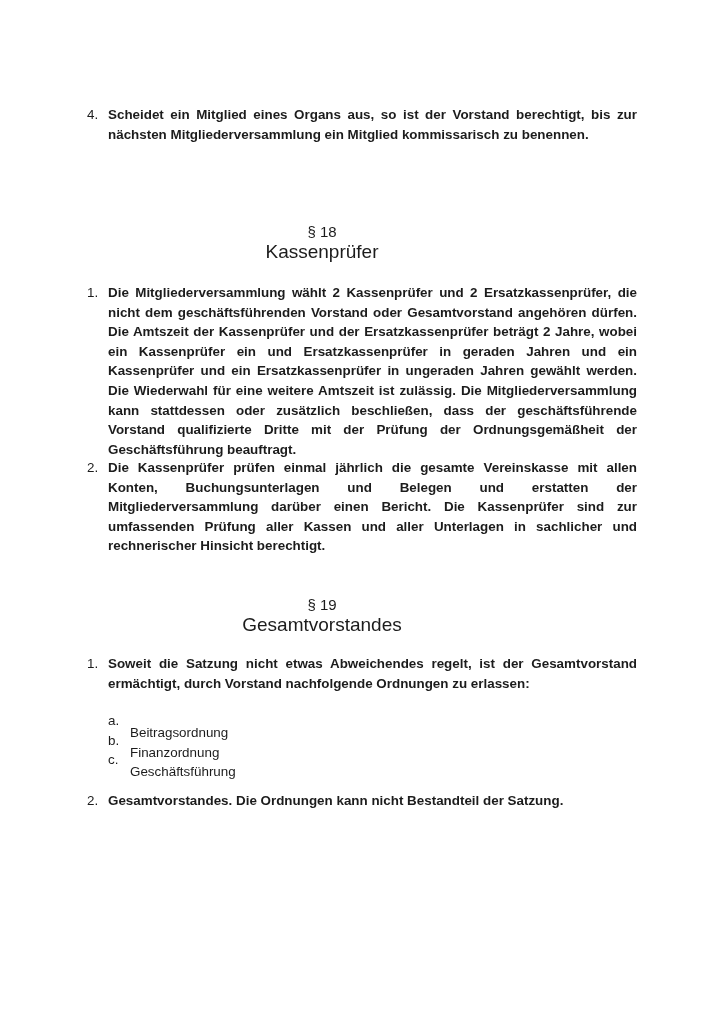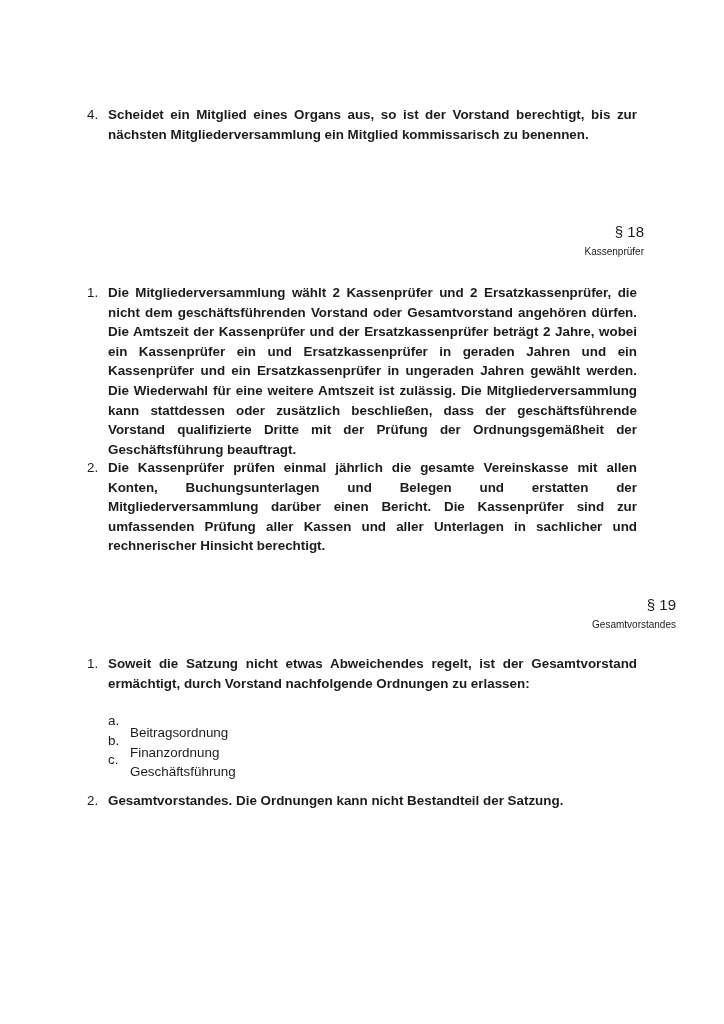--- a/index.html
+++ b/index.html
@@ -38,28 +38,28 @@
       text-align: justify;
       font-weight: bold;
     }
     .item .body.last-justify {
       text-align-last: justify;
     }
     .heading {
       position: absolute;
       left: 0;
       width: 644px;
-      text-align: right;
+      text-align: center;
     }
     .heading .num {
       font-size: 15px;
       line-height: 20px;
     }
     .heading .title {
-      font-size: 10px;
+      font-size: 19px;
       line-height: 20px;
     }
     .sublist {
       position: absolute;
       left: 108px;
       width: 300px;
     }
     .subitem {
       position: relative;
       height: 19.5px;
@@ -95,21 +95,21 @@
   <div class="item" style="top:283px;">
     <span class="marker">1.</span>
     <div class="body">Die Mitgliederversammlung wählt 2 Kassenprüfer und 2 Ersatzkassenprüfer, die nicht dem geschäftsführenden Vorstand oder Gesamtvorstand angehören dürfen. Die Amtszeit der Kassenprüfer und der Ersatzkassenprüfer beträgt 2 Jahre, wobei ein Kassenprüfer ein und Ersatzkassenprüfer in geraden Jahren und ein Kassenprüfer und ein Ersatzkassenprüfer in ungeraden Jahren gewählt werden. Die Wiederwahl für eine weitere Amtszeit ist zulässig. Die Mitgliederversammlung kann stattdessen oder zusätzlich beschließen, dass der geschäftsführende Vorstand qualifizierte Dritte mit der Prüfung der Ordnungsgemäßheit der Geschäftsführung beauftragt.</div>
   </div>
 
   <div class="item" style="top:458px;">
     <span class="marker">2.</span>
     <div class="body">Die Kassenprüfer prüfen einmal jährlich die gesamte Vereinskasse mit allen Konten, Buchungsunterlagen und Belegen und erstatten der Mitgliederversammlung darüber einen Bericht. Die Kassenprüfer sind zur umfassenden Prüfung aller Kassen und aller Unterlagen in sachlicher und rechnerischer Hinsicht berechtigt.</div>
   </div>
 
-  <div class="heading" style="top:595px;margin-left:32px;">
+  <div class="heading" style="top:595px;">
     <div class="num">§ 19</div>
     <div class="title">Gesamtvorstandes</div>
   </div>
 
   <div class="item" style="top:654px;">
     <span class="marker">1.</span>
     <div class="body">Soweit die Satzung nicht etwas Abweichendes regelt, ist der Gesamtvorstand ermächtigt, durch Vorstand nachfolgende Ordnungen zu erlassen:</div>
   </div>
 
   <div class="sublist" style="top:711px;">

